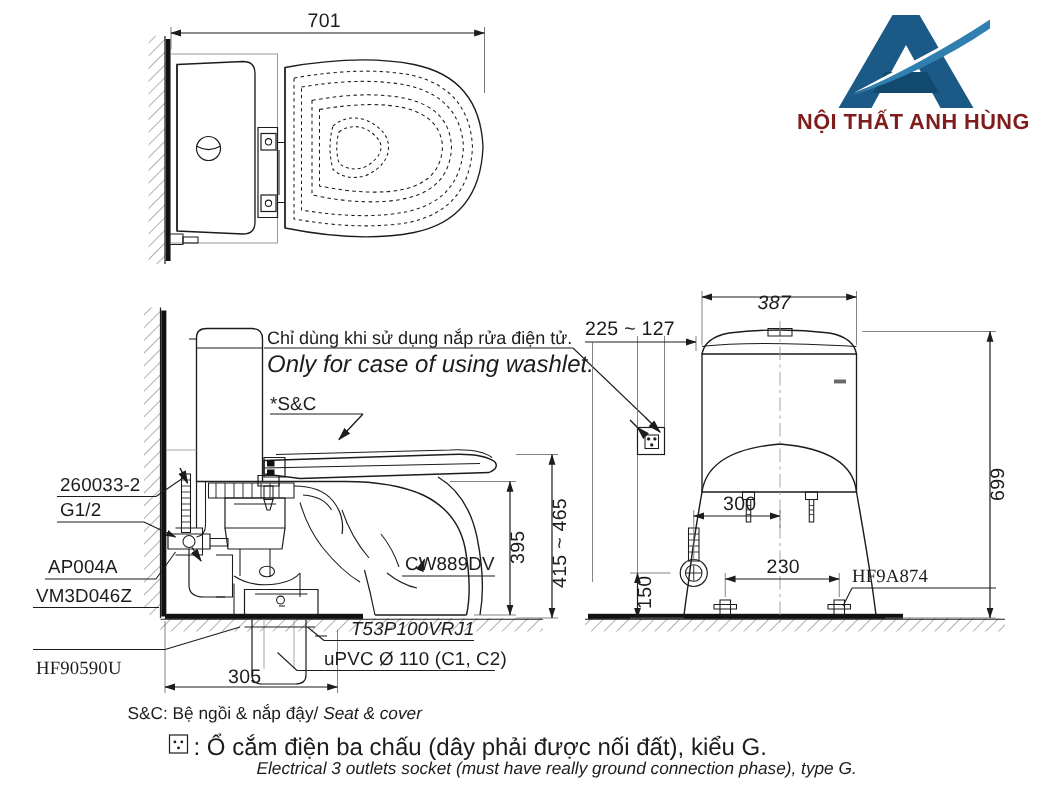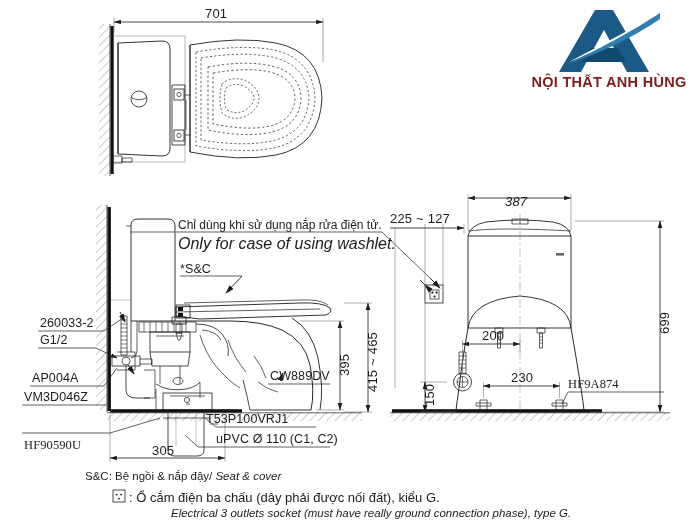--- a/index.html
+++ b/index.html
@@ -30,21 +30,21 @@
   }
   .dim {
     font-size: 13px;
     letter-spacing: 0.2px;
   }
   .code {
     font-size: 12.5px;
     letter-spacing: 0.1px;
   }
   .note-vn {
-    font-size: 13px;
+    font-size: 16px;
   }
   .note-en {
     font-size: 11.5px;
     font-style: italic;
   }
   .vert {
     transform-origin: left top;
     transform: rotate(-90deg);
   }
   .logo-wrap {
@@ -381,31 +381,31 @@
 <div class="txt note-vn" style="left:178px; top:219px; font-size:12px;">Chỉ dùng khi sử dụng nắp rửa điện tử.</div>
 <div class="txt note-en" style="left:178px; top:236px; font-size:16px;">Only for case of using washlet.</div>
 <div class="txt code" style="left:180px; top:263px;">*S&amp;C</div>
 
 <div class="txt code" style="left:40px; top:317px;">260033-2</div>
 <div class="txt code" style="left:40px; top:334px;">G1/2</div>
 <div class="txt code" style="left:32px; top:372px;">AP004A</div>
 <div class="txt code" style="left:24px; top:391px;">VM3D046Z</div>
 <div class="txt code" style="left:24px; top:439px;font-family:Liberation Serif, serif;">HF90590U</div>
 <div class="txt code" style="left:270px; top:370px;">CW889DV</div>
-<div class="txt code" style="left:206px; top:413px;">T53P100VRJ1</div>
+<div class="txt code" style="left:234px; top:413px;font-style:italic;">T53P100VRJ1</div>
 <div class="txt code" style="left:216px; top:433px;">uPVC Ø 110 (C1, C2)</div>
 
 <div class="txt dim vert" style="left:338px; top:376px;">395</div>
 <div class="txt dim vert" style="left:366px; top:392px;">415 ~ 465</div>
 <div class="txt dim" style="left:152px; top:444px;">305</div>
 
 <div class="txt dim" style="left:505px; top:195px;font-style:italic;">387</div>
 <div class="txt dim" style="left:390px; top:212px;">225 ~ 127</div>
 <div class="txt dim vert" style="left:658px; top:334px;">699</div>
-<div class="txt dim" style="left:482px; top:329px;">200</div>
+<div class="txt dim" style="left:482px; top:329px;">300</div>
 <div class="txt dim" style="left:511px; top:371px;">230</div>
 <div class="txt dim vert" style="left:423px; top:406px;">150</div>
 <div class="txt code" style="left:568px; top:378px;font-family:Liberation Serif, serif;">HF9A874</div>
 
 <div class="txt" style="left:85px; top:471px; font-size:11.5px;">
   <span>S&amp;C: Bệ ngồi &amp; nắp đậy/ </span><span class="note-en">Seat &amp; cover</span>
 </div>
 <div class="txt note-vn" style="left:129px; top:491px;">: Ổ cắm điện ba chấu (dây phải được nối đất), kiểu G.</div>
 <div class="txt note-en" style="left:136px; top:508px;margin-left:35px;">Electrical 3 outlets socket (must have really ground connection phase), type G.</div>
 

